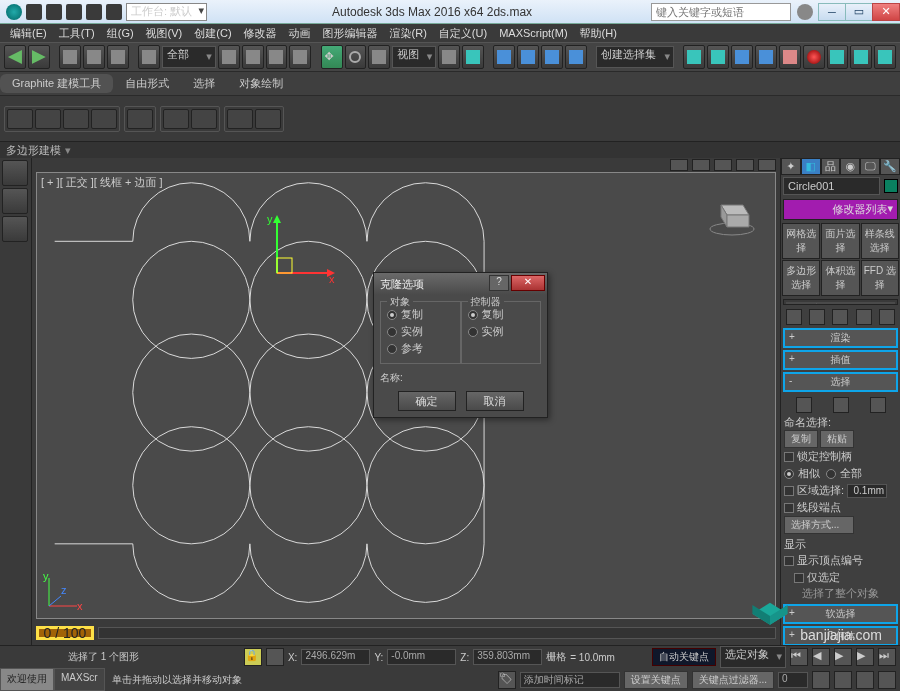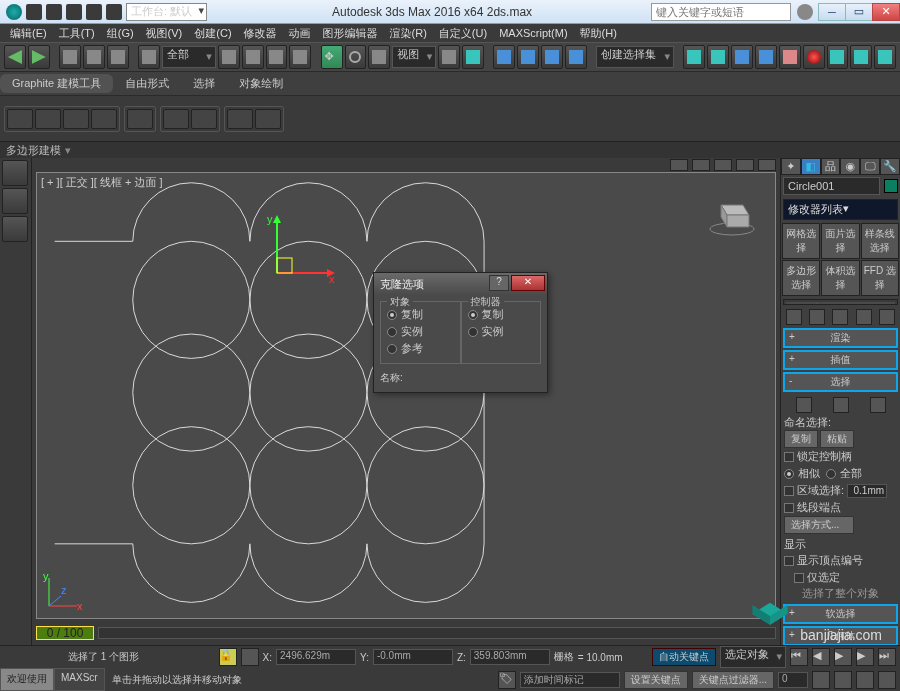--- a/index.html
+++ b/index.html
@@ -57,52 +57,52 @@
 .vtop-ico { width:18px; height:12px; background:#555; border:1px solid #222;}
 
 .viewport { position:absolute; top:14px; left:4px; right:4px; bottom:26px; background:#4a4a4a; border:1px solid #888;}
 .vp-label { position:absolute; top:2px; left:4px; color:#ccc; font-size:11px;}
 .gizmo { position:absolute; top:40px; left:220px; }
 .gizmo line { stroke-width:2;}
 .corner-axis { position:absolute; bottom:6px; left:6px;}
 .viewcube { position:absolute; top:14px; right:18px; width:50px; height:50px; }
 
 .timeline { position:absolute; left:4px; right:4px; bottom:0; height:24px; display:flex; align-items:center;}
-.tl-slider { width:58px; height:14px; background:#4d7c0f; border:1px solid #fde047; display:flex; align-items:center; justify-content:center; font-size:12px; color:#222;}
+.tl-slider { width:58px; height:14px; background:#a16207; border:3px solid #fde047; display:flex; align-items:center; justify-content:center; font-size:14px; color:#222;}
 .tl-ruler { flex:1; height:12px; background:#333; border:1px solid #555; margin-left:4px; position:relative;}
 
 
 .cmdpanel { width:120px; background:#3f3f3f; border-left:1px solid #222; display:flex; flex-direction:column;}
 .cmd-tabs { display:flex; height:22px;}
 .cmd-tab { flex:1; background:#555; border:1px solid #222; display:flex; align-items:center; justify-content:center;}
 .cmd-tab.active { background:#3a7fc4;}
 .cmd-name { background:#2a2a2a; color:#ccc; padding:2px 4px; margin:2px; border:1px solid #555;}
 .cmd-name-row { display:flex; align-items:center;}
 .cmd-swatch { width:14px; height:14px; background:#0a8060; border:1px solid #000; margin:2px;}
-.cmd-combo { background:#0f172a; color:#ddd; padding:2px 4px; margin:2px; border:1px solid #222; display:flex; justify-content:flex-start;}
+.cmd-combo { background:#a21caf; color:#ddd; padding:2px 4px; margin:2px; border:1px solid #222; display:flex; justify-content:flex-end;}
 .cmd-grid { display:grid; grid-template-columns:1fr 1fr 1fr; gap:1px; margin:1px;}
 .cmd-grid .btn, .cmd-btn { background:#555; color:#ccc; padding:3px 2px; border:1px solid #222; text-align:center; font-size:10px;}
 .cmd-list { background:#3a3a3a; border:1px solid #222; margin:2px; padding:2px; font-size:10px; color:#ccc; height:80px; overflow:hidden;}
 .cmd-list .hi { background:#4a4a4a;}
 .cmd-ico-row { display:flex; gap:2px; margin:2px; justify-content:space-around;}
 .cmd-ico { width:16px; height:16px; background:#555; border:1px solid #222;}
 .rollout-hdr { background:#555; color:#ccc; text-align:center; padding:1px; border:2px solid #0ea5e9; margin:1px 2px; font-size:10px; position:relative;}
 .rollout-hdr::before { content:"+"; position:absolute; left:4px;}
 .rollout-hdr.open::before { content:"-";}
 .rollout-body { background:#3f3f3f; padding:2px 3px; font-size:10px;}
 .chk { display:flex; align-items:center; gap:3px; padding:1px 0;}
 .chk .box { width:10px; height:10px; border:1px solid #777; background:#333;}
 .spin { width:40px; height:14px; background:#2a2a2a; border:1px solid #555; color:#ccc; font-size:10px; text-align:right; padding:0 2px;}
 .smallbtn { padding:1px 6px; background:#666; border:1px solid #333; font-size:10px;}
 
 
 .footer { position:absolute; left:0; right:0; bottom:0; height:46px; background:#3a3a3a; border-top:1px solid #222; display:flex; flex-direction:column;}
 .footer-row { height:23px; display:flex; align-items:center; padding:0 4px; gap:4px;}
 .ftxt { color:#ccc; font-size:10px;}
-.fspin { width:80px; height:16px; background:#2a2a2a; border:1px solid #555; color:#aaa; font-size:10px; padding:0 3px;}
+.fspin { width:69px; height:16px; background:#2a2a2a; border:1px solid #555; color:#aaa; font-size:10px; padding:0 3px;}
 .fbtn { width:18px; height:18px; background:#555; border:1px solid #222;}
 .welcome-tab { position:absolute; bottom:0; left:0; height:23px; display:flex;}
 .wtab { padding:3px 6px; background:#888; color:#222; border:1px solid #555; font-size:10px;}
 .wtab.dark { background:#444; color:#ccc;}
 
 
 .dialog { position:absolute; top:272px; left:373px; width:175px; background:#4a4a4a; border:1px solid #222; box-shadow:2px 2px 6px rgba(0,0,0,.4);}
 .dlg-title { height:22px; background:linear-gradient(#6a6a6a,#4a4a4a); display:flex; align-items:center; padding:0 6px; color:#eee; font-size:11px; position:relative;}
 .dlg-close { position:absolute; right:2px; top:2px; width:34px; height:16px; background:linear-gradient(#d66,#a33); border:1px solid #600; color:#fff; text-align:center; font-size:10px;}
 .dlg-help { position:absolute; right:38px; top:2px; width:20px; height:16px; background:#666; border:1px solid #333; color:#ddd; text-align:center; font-size:10px;}
@@ -480,20 +480,24 @@
             <span class="dot on"></span>
             <span>复制</span>
           </label>
         <label class="radio">
             <span class="dot"></span>
             <span>实例</span>
           </label>
       </div>
     </div>
     <div class="dlg-label">名称:</div>
+    <div class="dlg-btns">
+      <div class="dlg-btn">确定</div>
+      <div class="dlg-btn">取消</div>
+    </div>
   </div>
 </div>
 
 <div class="watermark">
   <svg class="wm-ico" viewBox="0 0 40 40">
       <polygon points="4,28 20,18 36,28 20,38" fill="#1aa89a"></polygon>
       <polygon points="4,28 20,38 20,30 4,20" fill="#127e74"></polygon>
       <polygon points="36,28 20,38 20,30 36,20" fill="#16948a"></polygon>
     </svg>
   <br>
@@ -509,21 +513,21 @@
     <div class="fbtn"></div>
     <span class="ftxt">X:</span>
       <span class="fspin">2496.629m</span>
     <span class="ftxt">Y:</span>
       <span class="fspin">-0.0mm</span>
     <span class="ftxt">Z:</span>
       <span class="fspin">359.803mm</span>
     <span class="ftxt">栅格</span>
       <span class="ftxt">= 10.0mm</span>
     <span style="flex:.3"></span>
-    <div class="smallbtn" style="background:#0c4a6e;border-color:#400;">自动关键点</div>
+    <div class="smallbtn" style="background:#0f172a;border-color:#400;">自动关键点</div>
     <div class="tcombo" style="min-width:60px;">选定对象</div>
     <div class="fbtn">⏮</div>
     <div class="fbtn">◀</div>
     <div class="fbtn">▶</div>
     <div class="fbtn">▶</div>
     <div class="fbtn">⏭</div>
   </div>
   <div class="footer-row">
     <div class="welcome-tab">
       <div class="wtab">欢迎使用</div>

